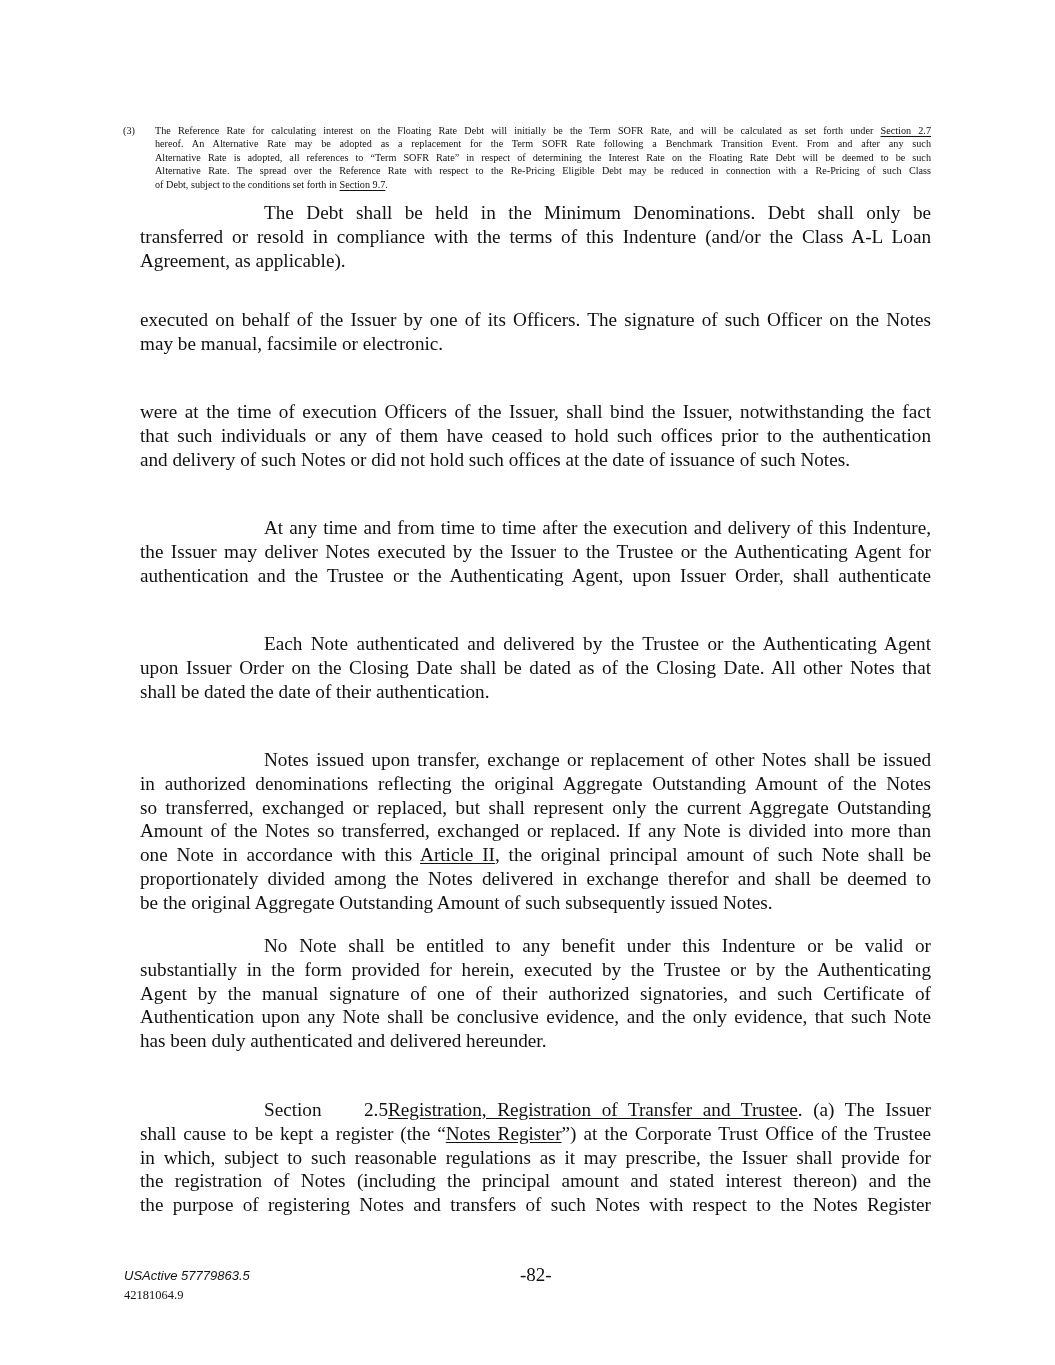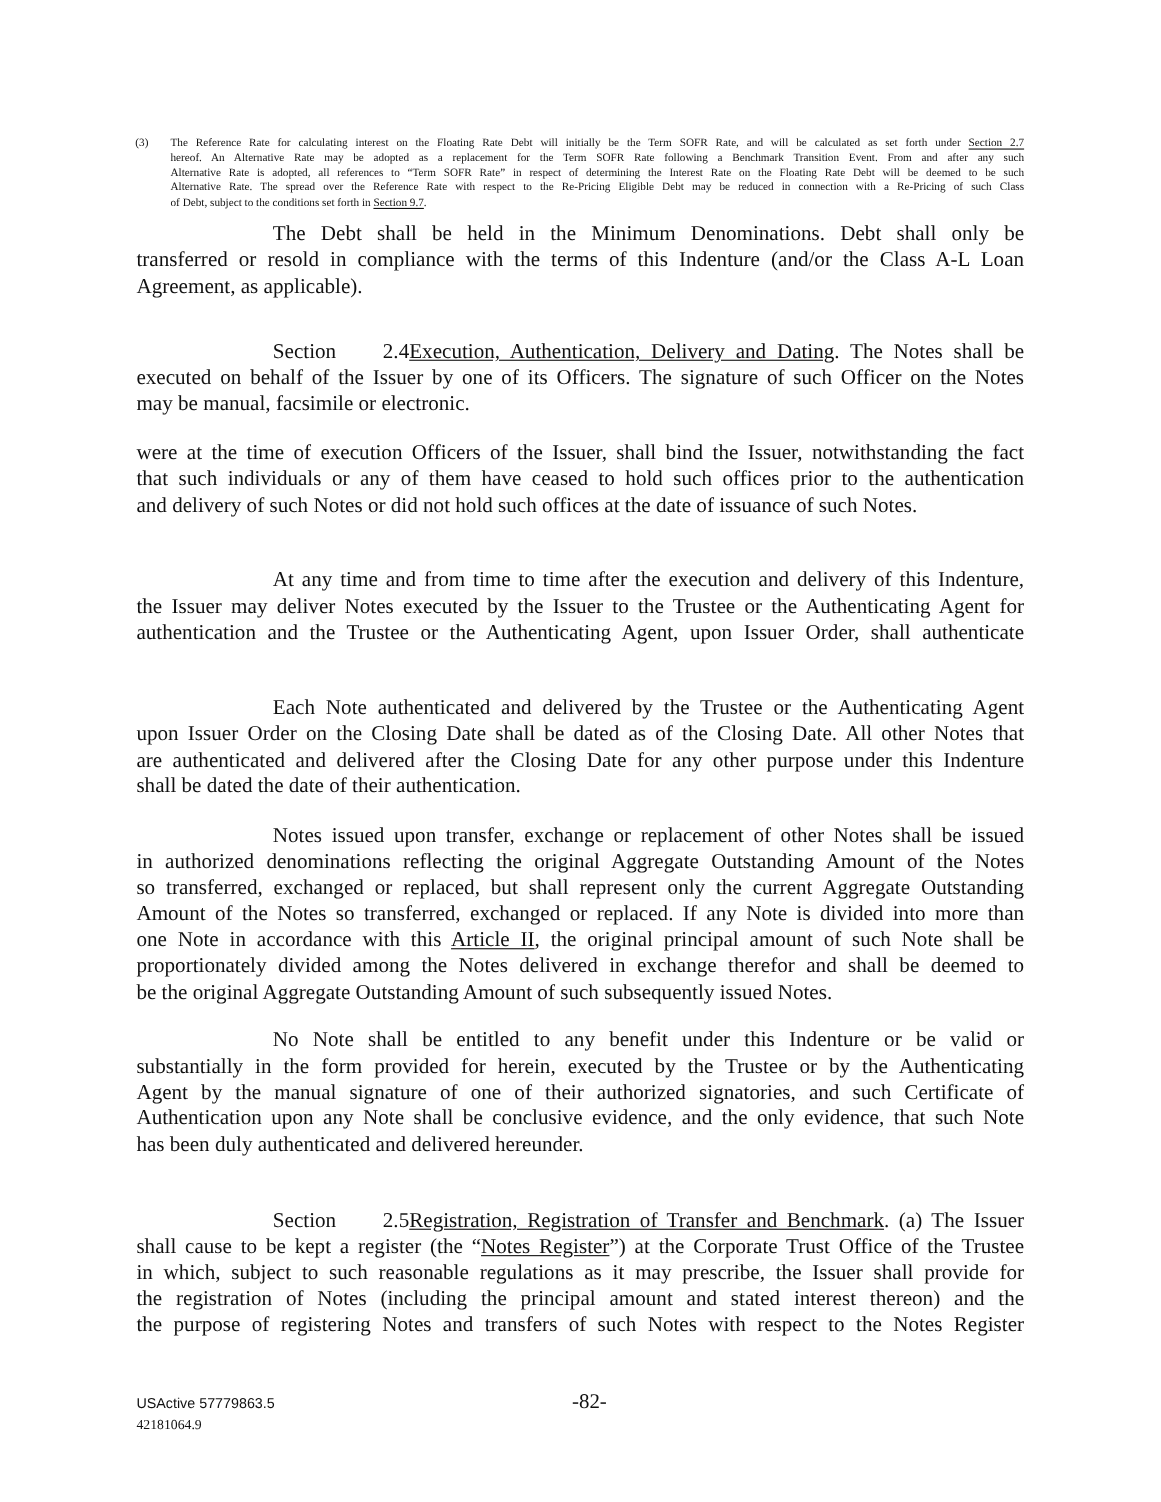--- a/index.html
+++ b/index.html
@@ -6,27 +6,27 @@
   body { width: 1055px; height: 1365px; position: relative; overflow: hidden; color: #111; font-family: "Liberation Serif", serif; }
   .page { position: absolute; left: 0; top: 0; width: 1055px; height: 1365px; }
 
   .footnote { position: absolute; left: 123px; top: 124px; width: 808px; font-size: 10.2px; line-height: 13.4px; }
   .fn-num { position: absolute; left: 0; top: 0; }
   .fn-body { margin-left: 32px; text-align: justify; text-align-last: left; }
   .fn-line { display: block; text-align: justify; text-align-last: justify; white-space: nowrap; }
   .fn-line.last { text-align-last: left; }
 
   .para { position: absolute; left: 124px; width: 807px; font-size: 19.2px; line-height: 23.8px; }
-  .line { display: block; text-align: justify; text-align-last: justify; white-space: nowrap; height: 23.8px; }
+  .line { display: block; text-align: justify; text-align-last: justify; white-space: nowrap; height: 23.8px; margin-left: 16px; }
   .line.last { text-align-last: left; }
   .line.first { padding-left: 124px; }
   .u { text-decoration: underline; text-underline-offset: 2px; }
   .sec-num { display: inline-block; width: 124px; }
 
-  .footer-id { position: absolute; left: 124px; top: 1268px; font-family: "Liberation Sans", sans-serif; font-size: 13px; }
+  .footer-id { position: absolute; left: 124px; top: 1268px; font-family: "Liberation Sans", sans-serif; font-size: 13px; font-style: italic; }
   .footer-id2 { position: absolute; left: 124px; top: 1288px; font-family: "Liberation Serif", serif; font-size: 12.5px; }
   .page-num { position: absolute; left: 520px; top: 1264px; font-size: 19px; }
 </style>
 </head>
 <body>
 
 <div class="page">
   <div class="footnote">
     <span class="fn-num">(3)</span>
     <div class="fn-body" id="fn-body">
@@ -38,58 +38,56 @@
       </div>
   </div>
 
   <div id="paras">
       <div class="para" style="top: 201px;">
         <span class="line first">The Debt shall be held in the Minimum Denominations.  Debt shall only be</span>
         <span class="line">transferred or resold in compliance with the terms of this Indenture (and/or the Class A-L Loan</span>
         <span class="line last">Agreement, as applicable).</span>
       </div>
       <div class="para" style="top: 308px;">
-        <span class="line first"><span class="sec-num">Section 2.4</span><span class="u">Execution, Authentication, Delivery and Dating</span>.  The Notes shall be</span>
         <span class="line">executed on behalf of the Issuer by one of its Officers.  The signature of such Officer on the Notes</span>
         <span class="line last">may be manual, facsimile or electronic.</span>
       </div>
       <div class="para" style="top: 400px;">
         <span class="line">were at the time of execution Officers of the Issuer, shall bind the Issuer, notwithstanding the fact</span>
         <span class="line">that such individuals or any of them have ceased to hold such offices prior to the authentication</span>
         <span class="line last">and delivery of such Notes or did not hold such offices at the date of issuance of such Notes.</span>
       </div>
       <div class="para" style="top: 516px;">
         <span class="line first">At any time and from time to time after the execution and delivery of this Indenture,</span>
         <span class="line">the Issuer may deliver Notes executed by the Issuer to the Trustee or the Authenticating Agent for</span>
         <span class="line">authentication and the Trustee or the Authenticating Agent, upon Issuer Order, shall authenticate</span>
       </div>
       <div class="para" style="top: 632px;">
         <span class="line first">Each Note authenticated and delivered by the Trustee or the Authenticating Agent</span>
         <span class="line">upon Issuer Order on the Closing Date shall be dated as of the Closing Date.  All other Notes that</span>
-        <span class="line">are authenticated and delivered after the Closing Date for any other purpose under this Indenture</span>
         <span class="line last">shall be dated the date of their authentication.</span>
       </div>
       <div class="para" style="top: 748px;">
         <span class="line first">Notes issued upon transfer, exchange or replacement of other Notes shall be issued</span>
         <span class="line">in authorized denominations reflecting the original Aggregate Outstanding Amount of the Notes</span>
         <span class="line">so transferred, exchanged or replaced, but shall represent only the current Aggregate Outstanding</span>
         <span class="line">Amount of the Notes so transferred, exchanged or replaced.  If any Note is divided into more than</span>
         <span class="line">one Note in accordance with this <span class="u">Article II</span>, the original principal amount of such Note shall be</span>
         <span class="line">proportionately divided among the Notes delivered in exchange therefor and shall be deemed to</span>
         <span class="line last">be the original Aggregate Outstanding Amount of such subsequently issued Notes.</span>
       </div>
       <div class="para" style="top: 934px;">
         <span class="line first">No Note shall be entitled to any benefit under this Indenture or be valid or</span>
         <span class="line">substantially in the form provided for herein, executed by the Trustee or by the Authenticating</span>
         <span class="line">Agent by the manual signature of one of their authorized signatories, and such Certificate of</span>
         <span class="line">Authentication upon any Note shall be conclusive evidence, and the only evidence, that such Note</span>
         <span class="line last">has been duly authenticated and delivered hereunder.</span>
       </div>
       <div class="para" style="top: 1098px;">
-        <span class="line first"><span class="sec-num">Section 2.5</span><span class="u">Registration, Registration of Transfer and Benchmark</span>.  (a) The Issuer</span>
+        <span class="line first"><span class="sec-num">Section 2.5</span><span class="u">Registration, Registration of Transfer and Trustee</span>.  (a) The Issuer</span>
         <span class="line">shall cause to be kept a register (the “<span class="u">Notes Register</span>”) at the Corporate Trust Office of the Trustee</span>
         <span class="line">in which, subject to such reasonable regulations as it may prescribe, the Issuer shall provide for</span>
         <span class="line">the registration of Notes (including the principal amount and stated interest thereon) and the</span>
         <span class="line">the purpose of registering Notes and transfers of such Notes with respect to the Notes Register</span>
       </div>
     </div>
 
   <div class="footer-id">USActive 57779863.5</div>
   <div class="footer-id2">42181064.9</div>
   <div class="page-num">-82-</div>

